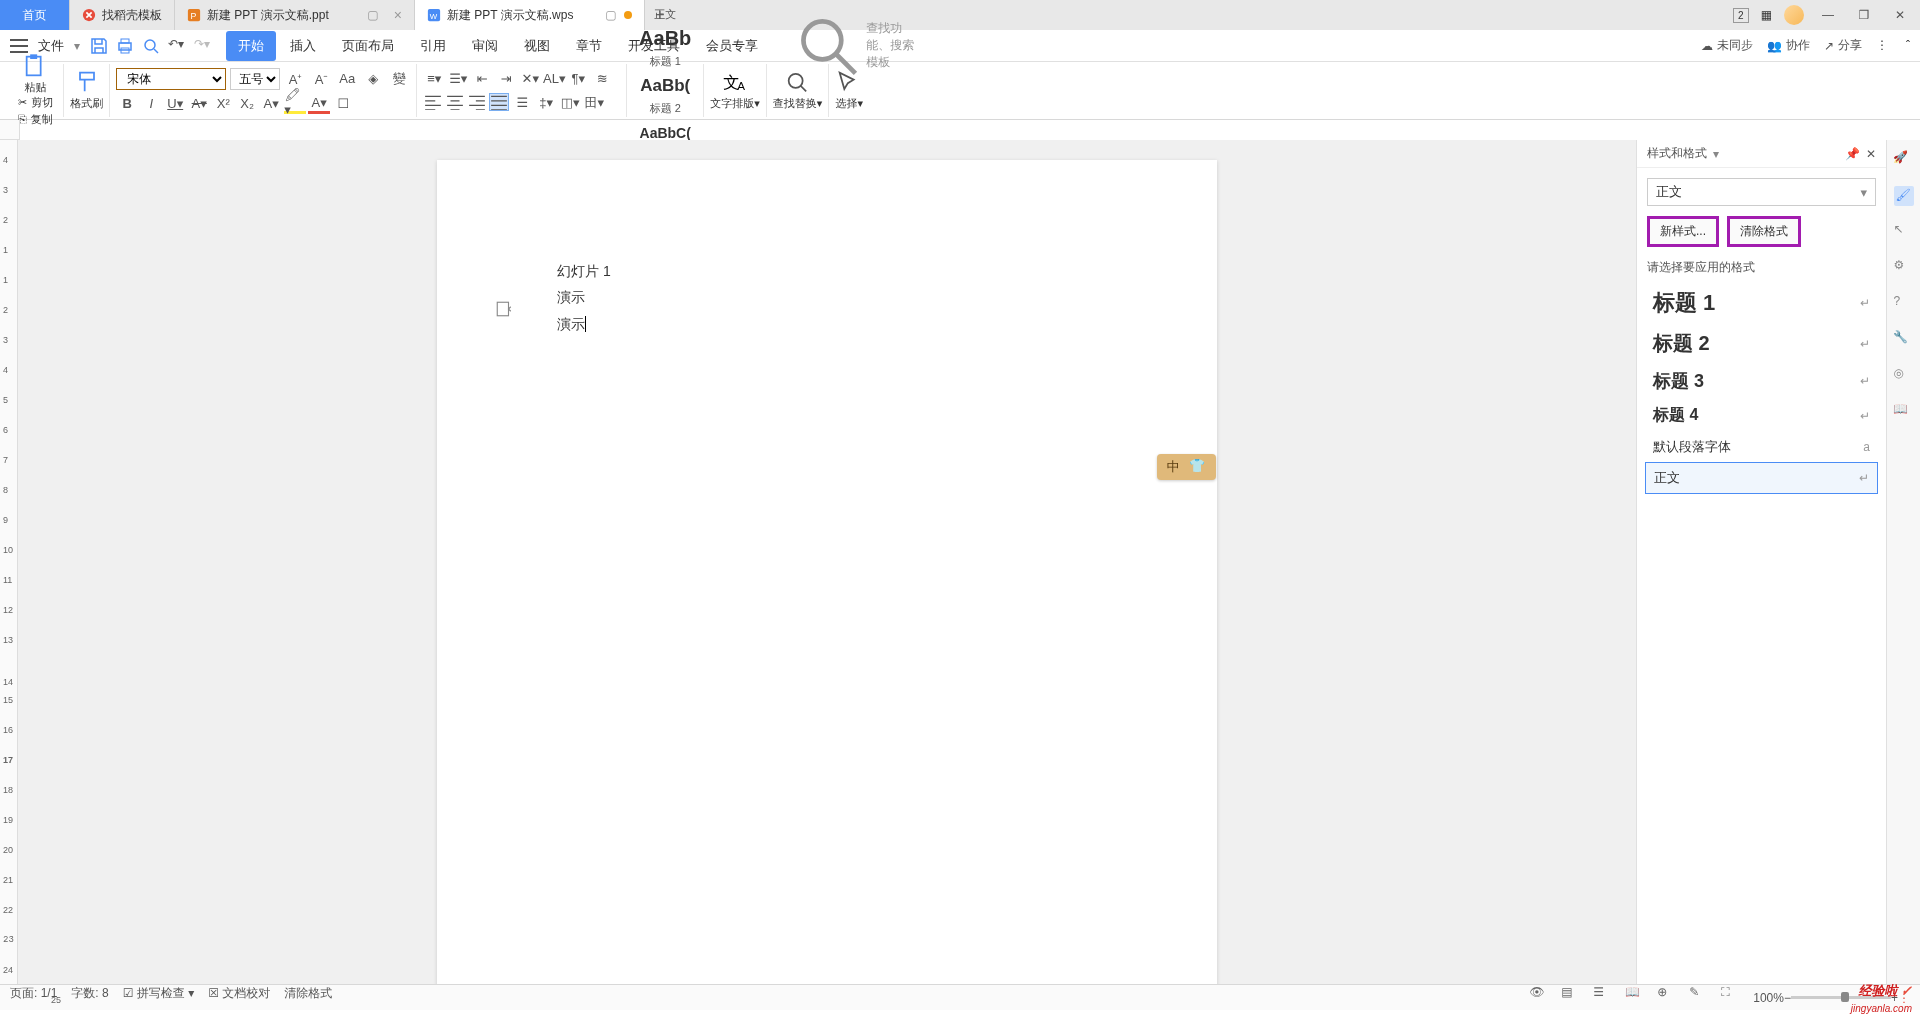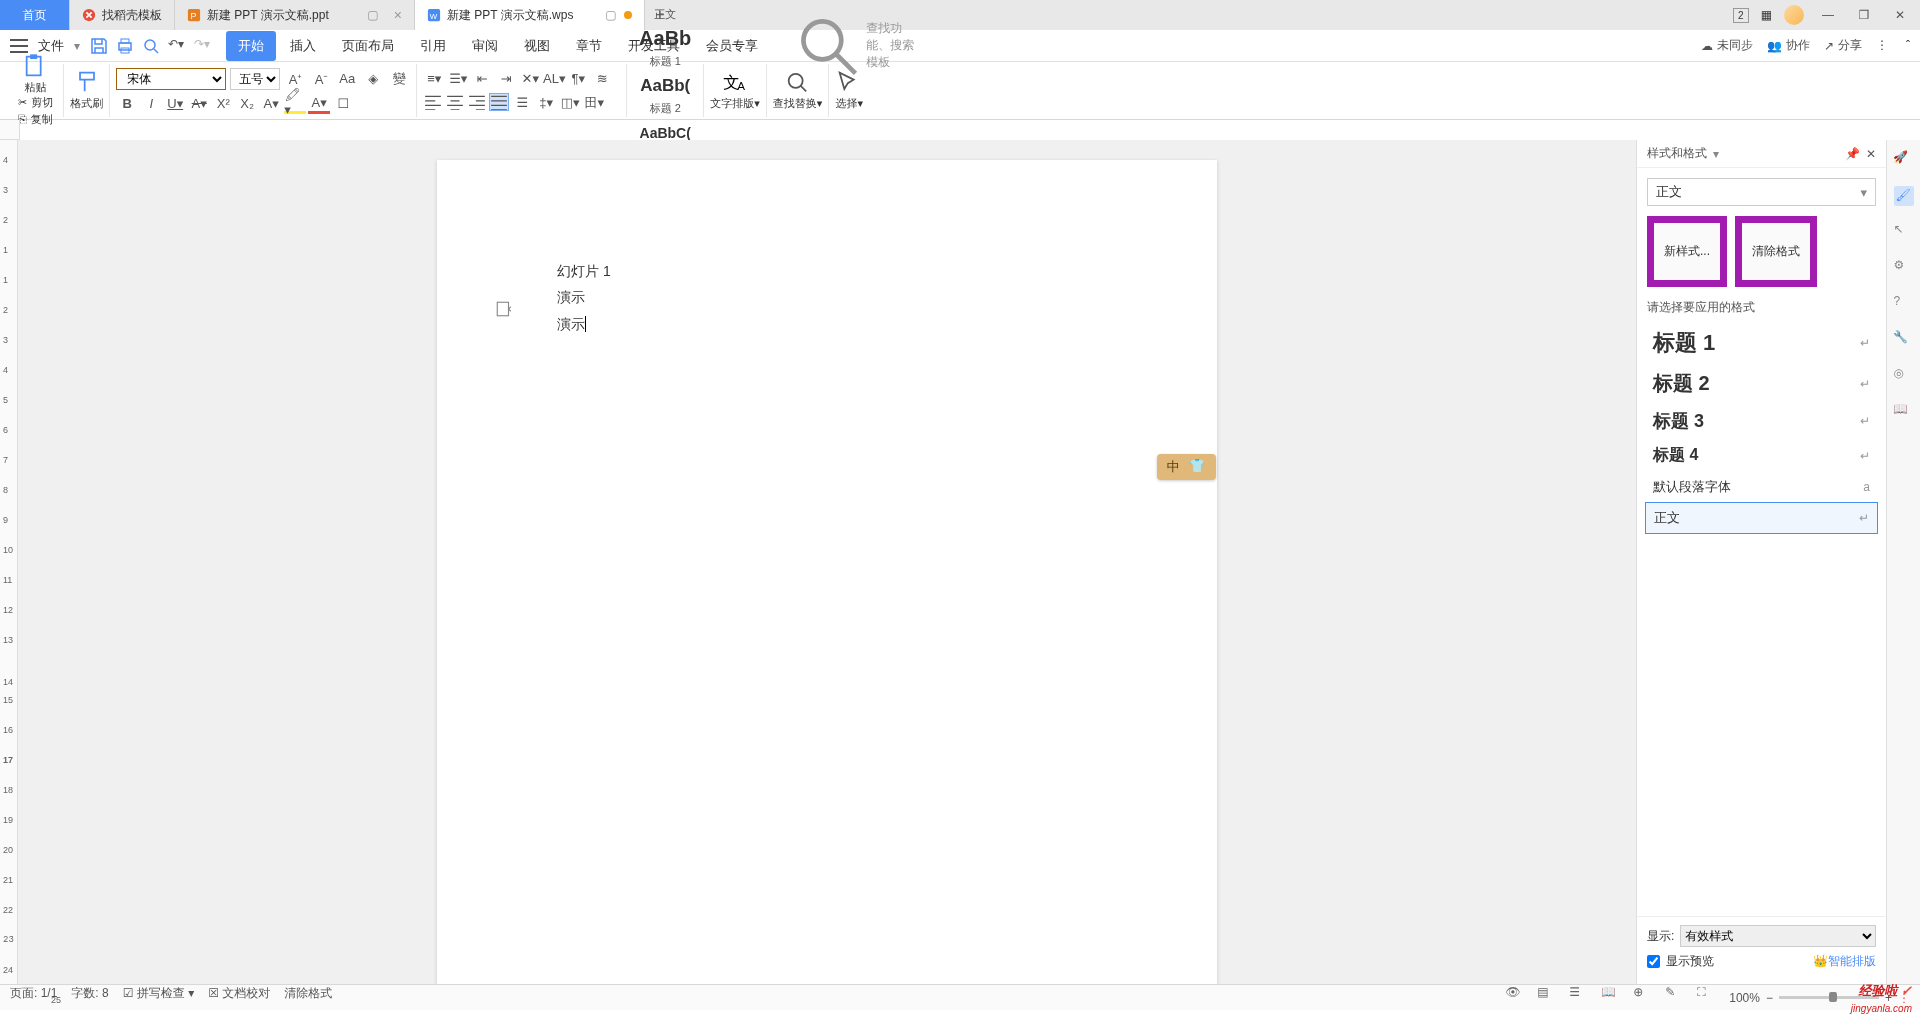--- a/index.html
+++ b/index.html
@@ -67,21 +67,21 @@
 @keyframes blink { 50% { opacity: 0; } }
 .smart-tag { position: absolute; left: 58px; top: 140px; width: 18px; height: 18px; display: flex; align-items: center; justify-content: center; color: #888; }
 
 
 .right-panel { width: 250px; background: #fff; border-left: 1px solid #e0e0e0; display: flex; flex-direction: column; }
 .panel-header { height: 28px; display: flex; align-items: center; padding: 0 10px; font-size: 12px; gap: 6px; border-bottom: 1px solid #eee; color: #555; }
 .panel-header .spacer { flex: 1; }
 .style-select { margin: 10px; height: 28px; border: 1px solid #ccc; display: flex; align-items: center; padding: 0 8px; font-size: 13px; }
 .style-select .arrow { margin-left: auto; color: #888; }
 .panel-btns { display: flex; gap: 8px; padding: 0 10px; }
-.panel-btn { border: 7px solid #a21caf; padding: 20px 10px; font-size: 12px; background: #fafafa; cursor: pointer; }
+.panel-btn { border: 3px solid #a21caf; padding: 4px 10px; font-size: 12px; background: #fafafa; cursor: pointer; }
 .panel-subtitle { padding: 12px 10px 6px; font-size: 12px; color: #555; }
 .style-list { flex: 1; overflow: auto; padding: 0 8px; }
 .style-row { display: flex; align-items: center; justify-content: space-between; padding: 6px 8px; cursor: pointer; }
 .style-row.selected { border: 1px solid #4a8cf5; background: #f0f6fd; }
 .style-row .enter { color: #999; font-size: 12px; }
 .panel-footer { border-top: 1px solid #eee; padding: 8px 10px; font-size: 12px; }
 .panel-footer .row { display: flex; align-items: center; gap: 6px; margin-bottom: 6px; }
 .panel-footer select { flex: 1; height: 22px; border: 1px solid #ccc; font-size: 12px; }
 .smart-layout { color: #4a8cf5; margin-left: auto; }
 
@@ -90,21 +90,21 @@
 .strip-icon { width: 20px; height: 20px; color: #888; }
 .strip-icon.active { background: #d0e2fb; color: #4a8cf5; padding: 2px; border-radius: 2px; }
 
 
 .ime-badge { position: absolute; right: 420px; top: 314px; background: #e0b97a; color: #5a3d10; padding: 4px 10px; border-radius: 4px; font-size: 13px; display: flex; gap: 10px; box-shadow: 0 1px 3px rgba(0,0,0,0.2); }
 
 
 .statusbar { height: 26px; border-top: 1px solid #d8d8d8; display: flex; padding: 0 10px; font-size: 12px; color: #555; gap: 14px; background: #fafafa; }
 .statusbar .spacer { flex: 1; }
 .view-btn { width: 18px; height: 18px; color: #666; }
-.zoom-ctrl { display: flex; align-items: center; gap: 6px; }
+.zoom-ctrl { display: flex; align-items: center; }
 .zoom-slider { width: 100px; height: 3px; background: #ccc; position: relative; }
 .zoom-slider::after { content: ''; position: absolute; left: 50%; top: -4px; width: 8px; height: 10px; background: #888; border-radius: 2px; }
 .watermark { position: absolute; right: 8px; bottom: 28px; font-size: 13px; color: #d02020; font-style: italic; font-weight: bold; }
 .watermark2 { position: absolute; right: 8px; bottom: 14px; font-size: 10px; color: #d02020; font-style: italic; }
 
 svg { width: 100%; height: 100%; }
 .clipboard-group { display:flex; align-items:center; gap:0; }
 .clip-sub { display:flex; flex-direction:column; font-size:11px; gap:2px; padding:0 4px; }
 .clip-sub .r { display:flex; gap:4px; align-items:center; }
 </style>
@@ -431,31 +431,20 @@
         </div>
         <div class="style-row">
           <span style="font-size: 13px; font-weight: normal;">默认段落字体</span>
           <span class="enter">a</span>
         </div>
         <div class="style-row selected">
           <span style="font-size: 13px; font-weight: normal;">正文</span>
           <span class="enter">↵</span>
         </div>
       </div>
-    <div class="panel-footer">
-      <div class="row">
-        <span>显示:</span>
-        <select><option>有效样式</option></select>
-      </div>
-      <div class="row">
-        <input type="checkbox" checked="" style="">
-        <span>显示预览</span>
-        <span class="smart-layout">👑<span>智能排版</span></span>
-      </div>
-    </div>
   </div>
 
   <div class="icon-strip">
     <span class="strip-icon">🚀</span>
     <span class="strip-icon active">🖌</span>
     <span class="strip-icon">↖</span>
     <span class="strip-icon">⚙</span>
     <span class="strip-icon">?</span>
     <span class="strip-icon">🔧</span>
     <span class="strip-icon">◎</span>

